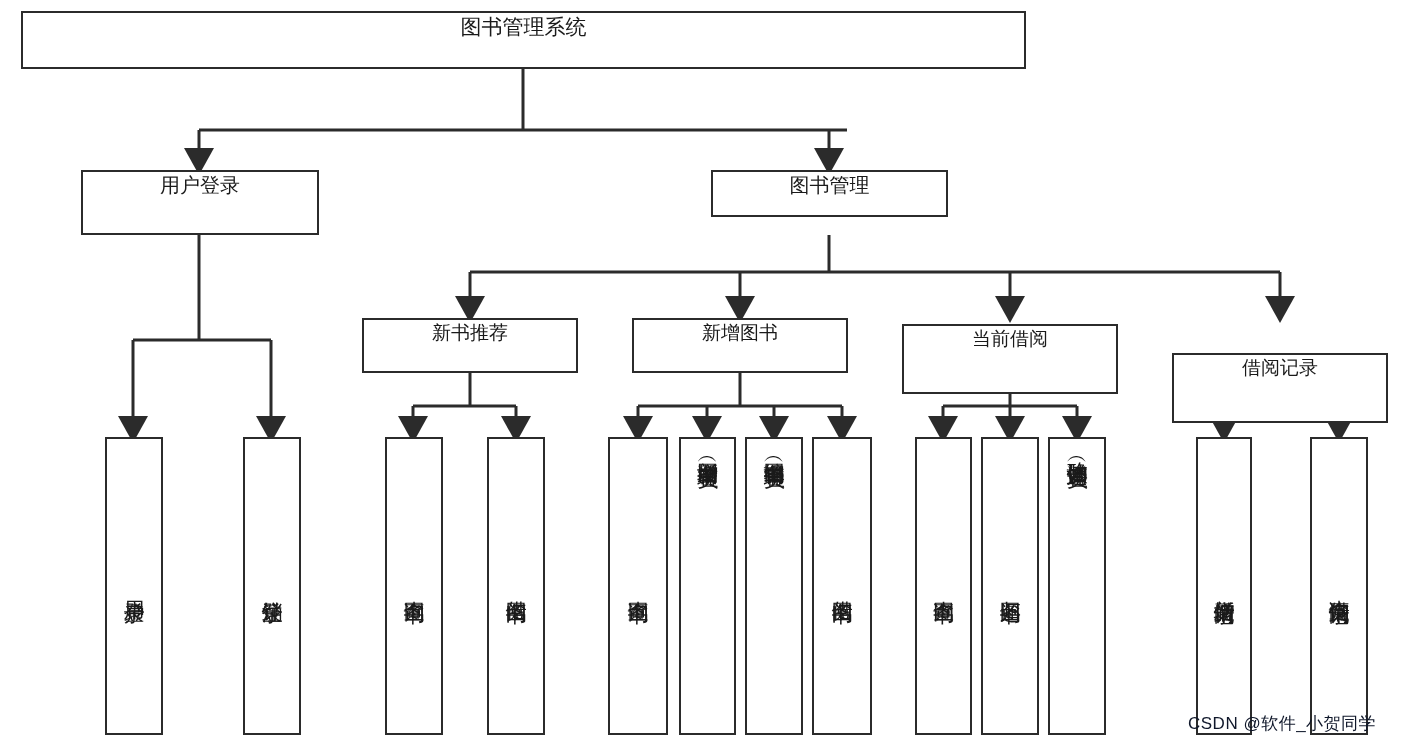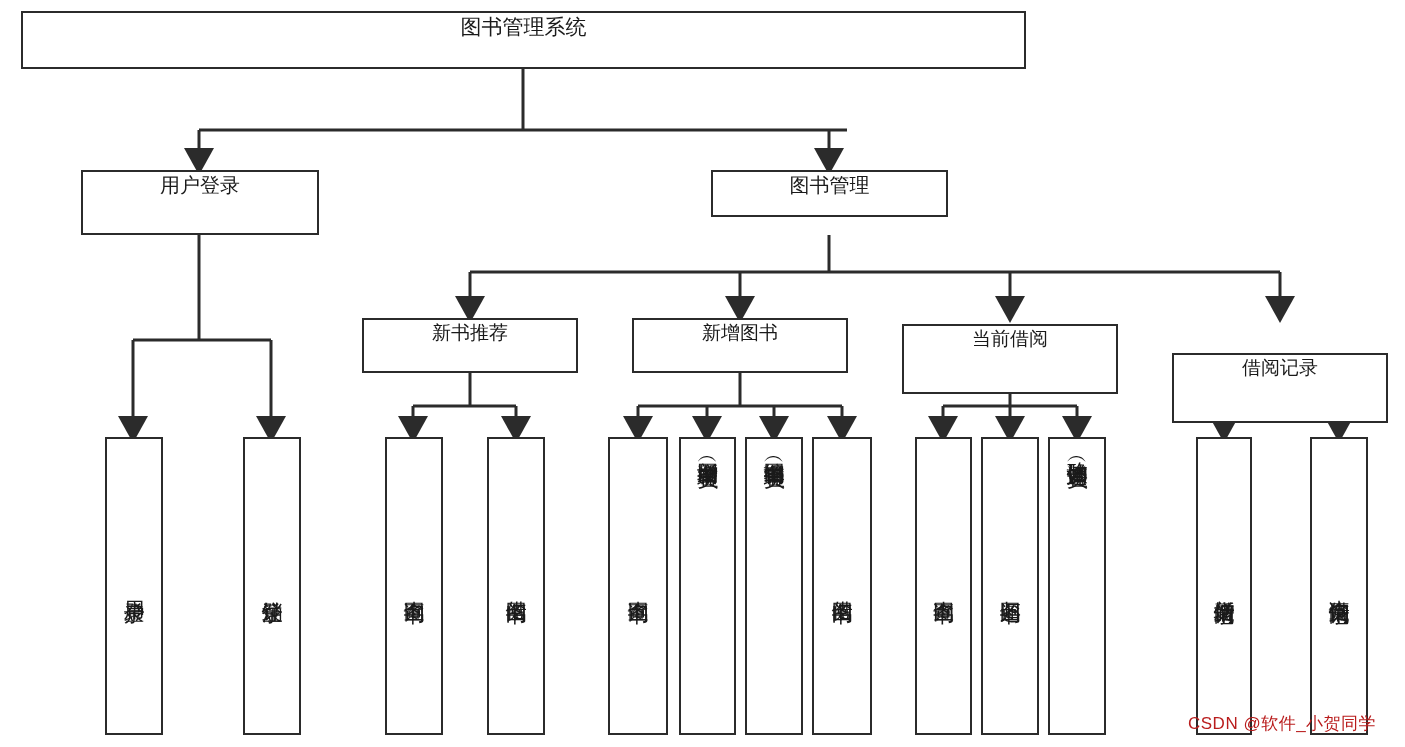--- a/index.html
+++ b/index.html
@@ -62,21 +62,21 @@
     padding-top: 0;
   }
   .hlabel {
     white-space: nowrap;
   }
   #watermark {
     position: absolute;
     left: 1188px;
     top: 712px;
     font-size: 17px;
-    color: #b91c1c;
+    color: #0f172a;
     white-space: nowrap;
     letter-spacing: 0.5px;
   }
 </style>
 </head>
 <body>
 
 <div id="canvas">
 
   <svg class="edges" viewBox="0 0 1405 747">

